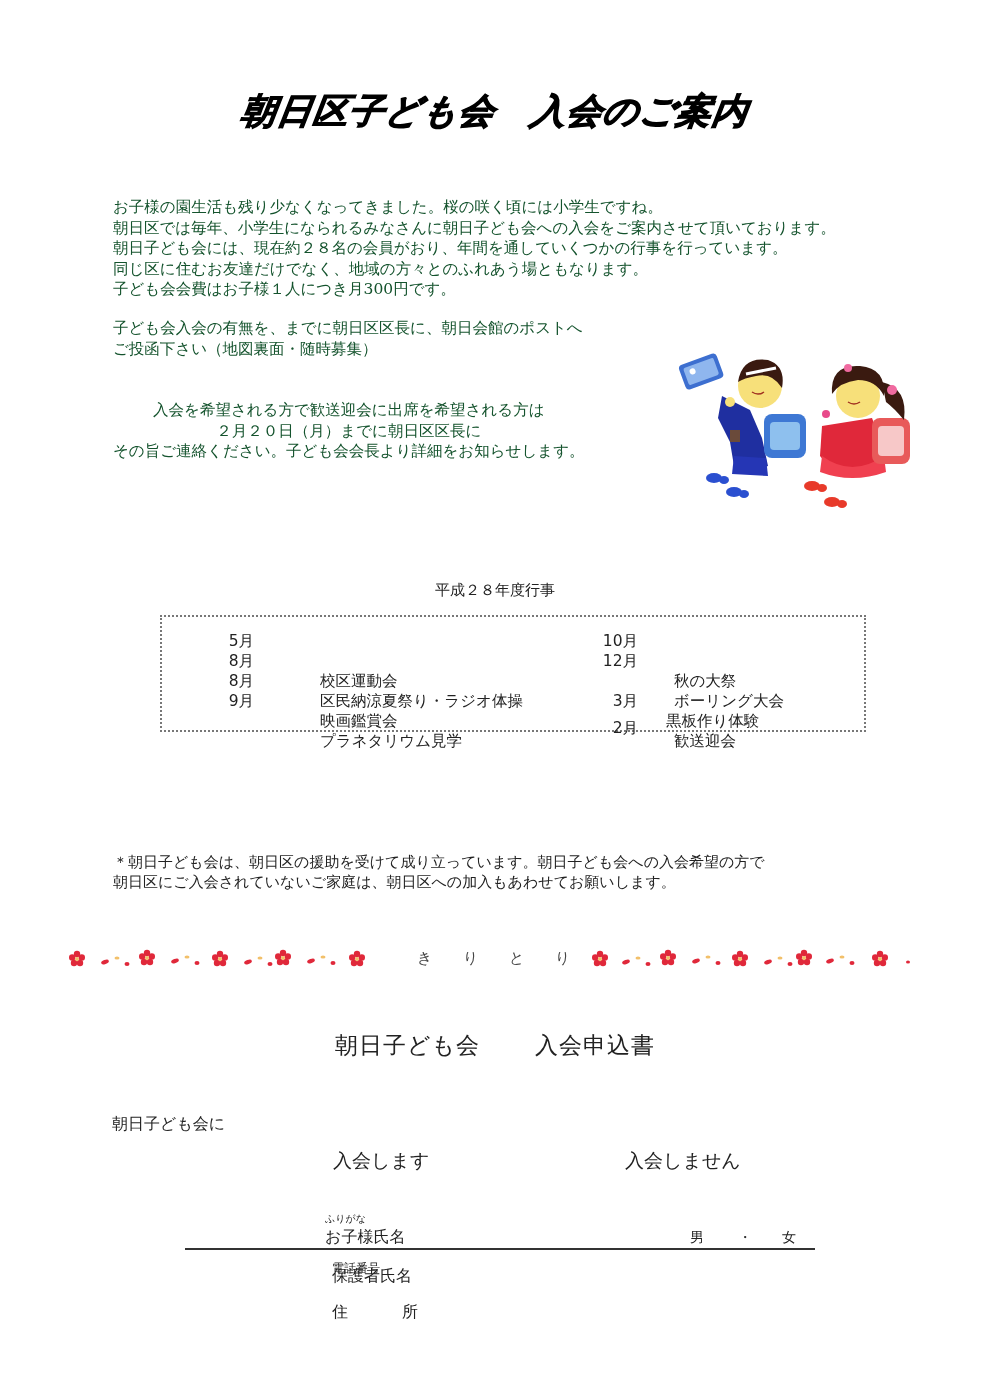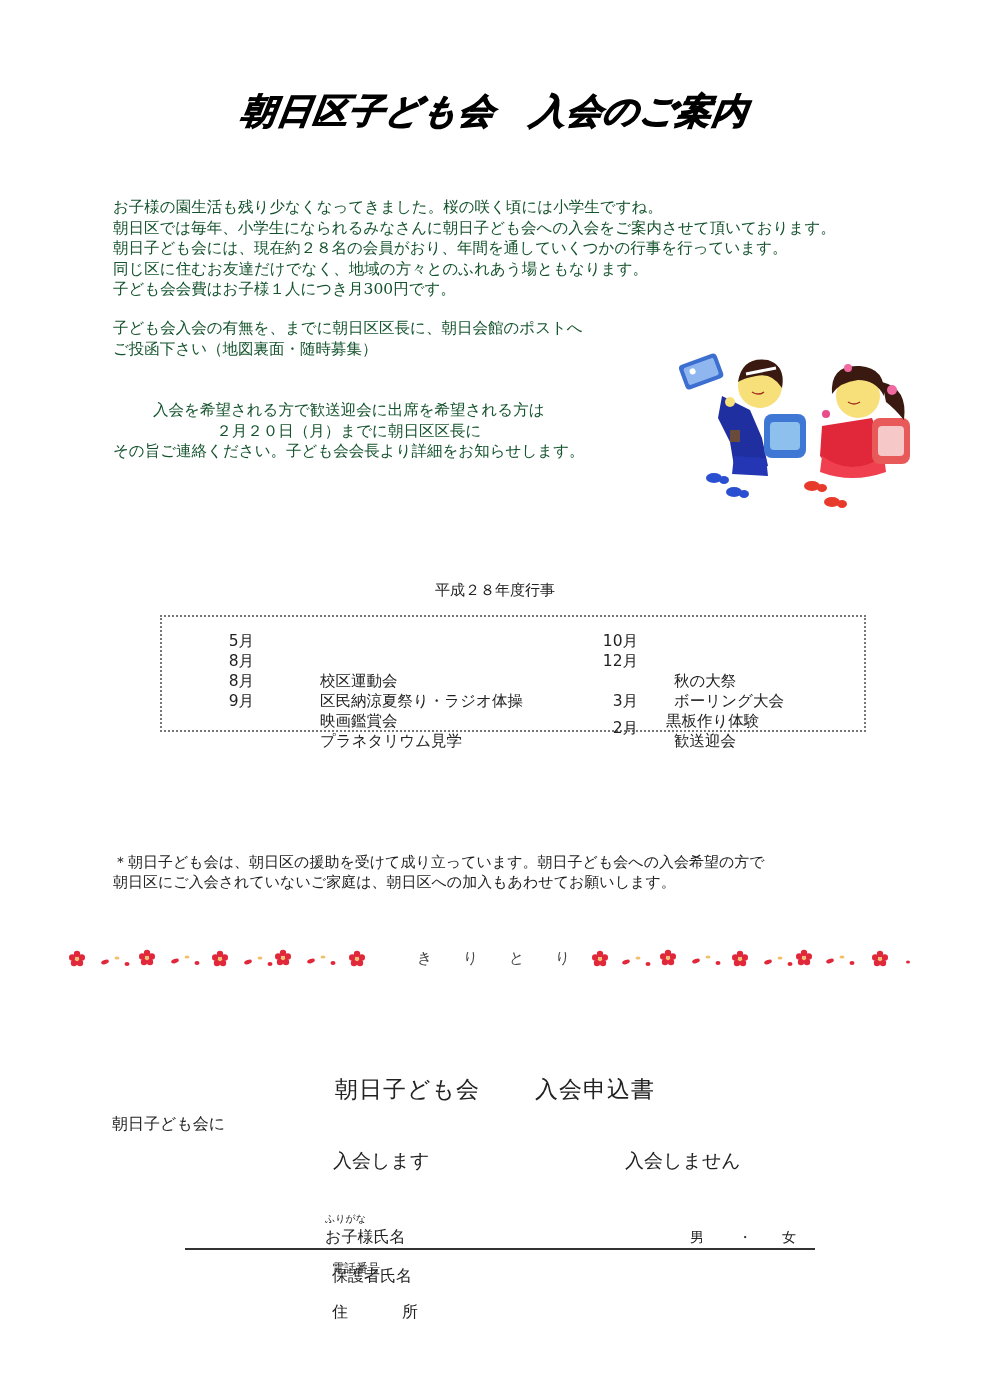--- a/index.html
+++ b/index.html
@@ -85,21 +85,20 @@
       top: 3px;
     }
 
     .form-title {
       left: 0; width: 990px; top: 1030px;
       text-align: center;
       font-family: "DejaVu Sans", "Liberation Sans", sans-serif;
       font-size: 23px;
       color: #222;
       letter-spacing: 1px;
-      margin-top: 44px;
     }
     .form-title .gap { display: inline-block; width: 55px; }
 
     .form-label {
       font-family: "DejaVu Sans", "Liberation Sans", sans-serif;
       color: #222;
       white-space: nowrap;
     }
 
     .name-line {

